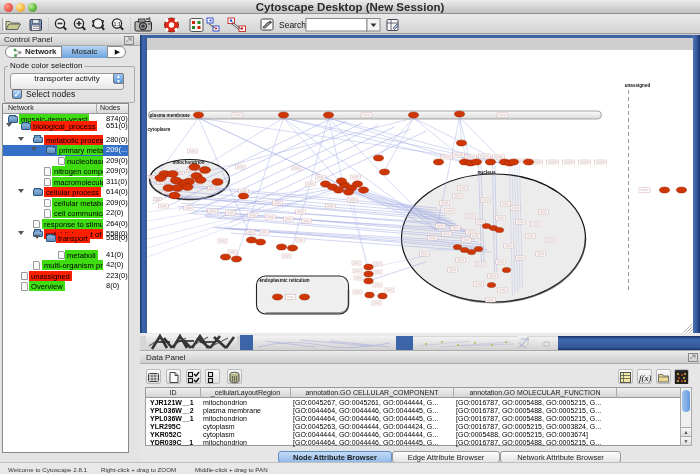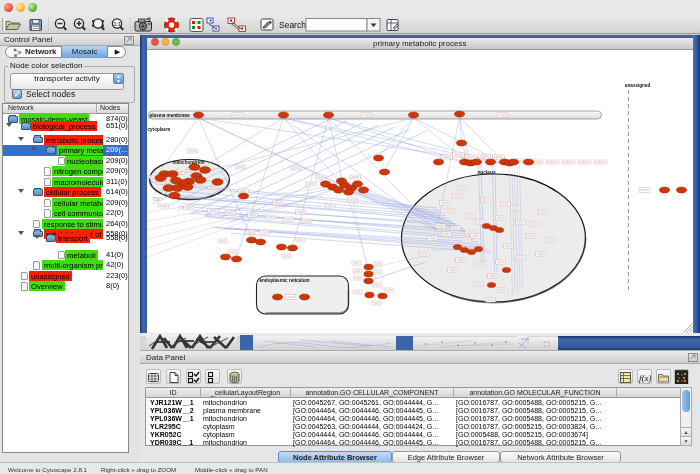--- a/index.html
+++ b/index.html
@@ -51,20 +51,21 @@
 .hcell{position:absolute;top:0;line-height:10px;text-align:center;border-right:1px solid #aaa;height:10px}
 .drow{position:absolute;left:0;width:538px;height:8px;font-size:7px;line-height:8px;white-space:nowrap}
 .dcell{position:absolute;top:0;height:8px;overflow:hidden}
 #dp-scroll{left:540px;top:36px;width:12px;height:59px;background:#f0f0f0;border:1px solid #aaa}
 .dtab{position:absolute;top:100px;height:12px;border:1px solid #999;background:linear-gradient(#fdfdfd,#e4e4e4);font-size:7.5px;color:#222;text-align:center;line-height:11px;border-radius:3px}
 #statusbar{left:0;top:462px;width:700px;height:12px;background:#e8e8e8;border-top:1px solid #c0c0c0;font-size:6.2px;color:#333}
 .st{position:absolute;top:3px}
 </style></head>
 <body>
 <div id="app">
+<div class="abs" id="titlebar">Cytoscape Desktop (New Session)</div>
 <div class="abs tl" style="left:4px;background:radial-gradient(circle at 3px 3px,#ff9a8a,#ec5448 60%,#b33a2e)"></div>
 <div class="abs tl" style="left:16px;background:radial-gradient(circle at 3px 3px,#ffe9a8,#f5b63c 60%,#c8892a)"></div>
 <div class="abs tl" style="left:28px;background:radial-gradient(circle at 3px 3px,#c8f0a0,#59b635 60%,#3a8a28)"></div>
 <div class="abs" id="toolbar"><svg width="700" height="19" id="tbsvg">
         <line x1="2.5" y1="3" x2="2.5" y2="16" stroke="#aaa"></line>
         <line x1="4.5" y1="3" x2="4.5" y2="16" stroke="#fff"></line>
         <path d="M6 14.5V6.5h4l1.5 1.5H19v2" fill="#d8d8a8" stroke="#555" stroke-width="0.9"></path>
         <path d="M6 14.5l3-5.5h11.5l-3 5.5z" fill="#c8c890" stroke="#555" stroke-width="0.9"></path>
         <rect x="30" y="4.5" width="11.5" height="11" rx="1" fill="#7a9cc0" stroke="#334"></rect>
         <rect x="32.5" y="4.5" width="6.5" height="4" fill="#dde5ee" stroke="#334" stroke-width="0.6"></rect>
@@ -243,27 +244,20 @@
     <div class="abs trow" style="top:177.20px;">
           <span class="file" style="left:18px"></span>
           <span class="tlab gbg" style="left:26px;max-width:74px">Overview</span>
           <span class="tnum" style="">8(0)</span>
         </div>
   </div>
 </div>
 
 <div class="abs" id="desk">
   <div class="abs" id="iwin-top"></div>
-  <div class="abs" id="iwin-title">primary metabolic process
-    <svg class="abs" style="left:4px;top:0px" width="32" height="8">
-      <circle cx="4" cy="3.8" r="3.6" fill="#ec5448" stroke="#a03830" stroke-width="0.5"></circle>
-      <circle cx="14.5" cy="3.8" r="3.6" fill="#f5b63c" stroke="#b08028" stroke-width="0.5"></circle>
-      <circle cx="25" cy="3.8" r="3.6" fill="#6abf45" stroke="#468030" stroke-width="0.5"></circle>
-    </svg>
-  </div>
   <div class="abs" id="iwin-l"></div>
   <div class="abs" id="iwin-r"></div>
   <div class="abs" id="canvas"><svg id="net" width="546" height="283" viewBox="146.5 50 546 283">
           <defs>
             <linearGradient id="barg" x1="0" y1="0" x2="0" y2="1">
               <stop offset="0" stop-color="#fafafa"></stop>
               <stop offset="1" stop-color="#dcdcdc"></stop>
             </linearGradient>
           </defs>
           <rect x="148" y="111" width="453" height="8" rx="4" fill="url(#barg)" stroke="#909090" stroke-width="0.8"></rect>

